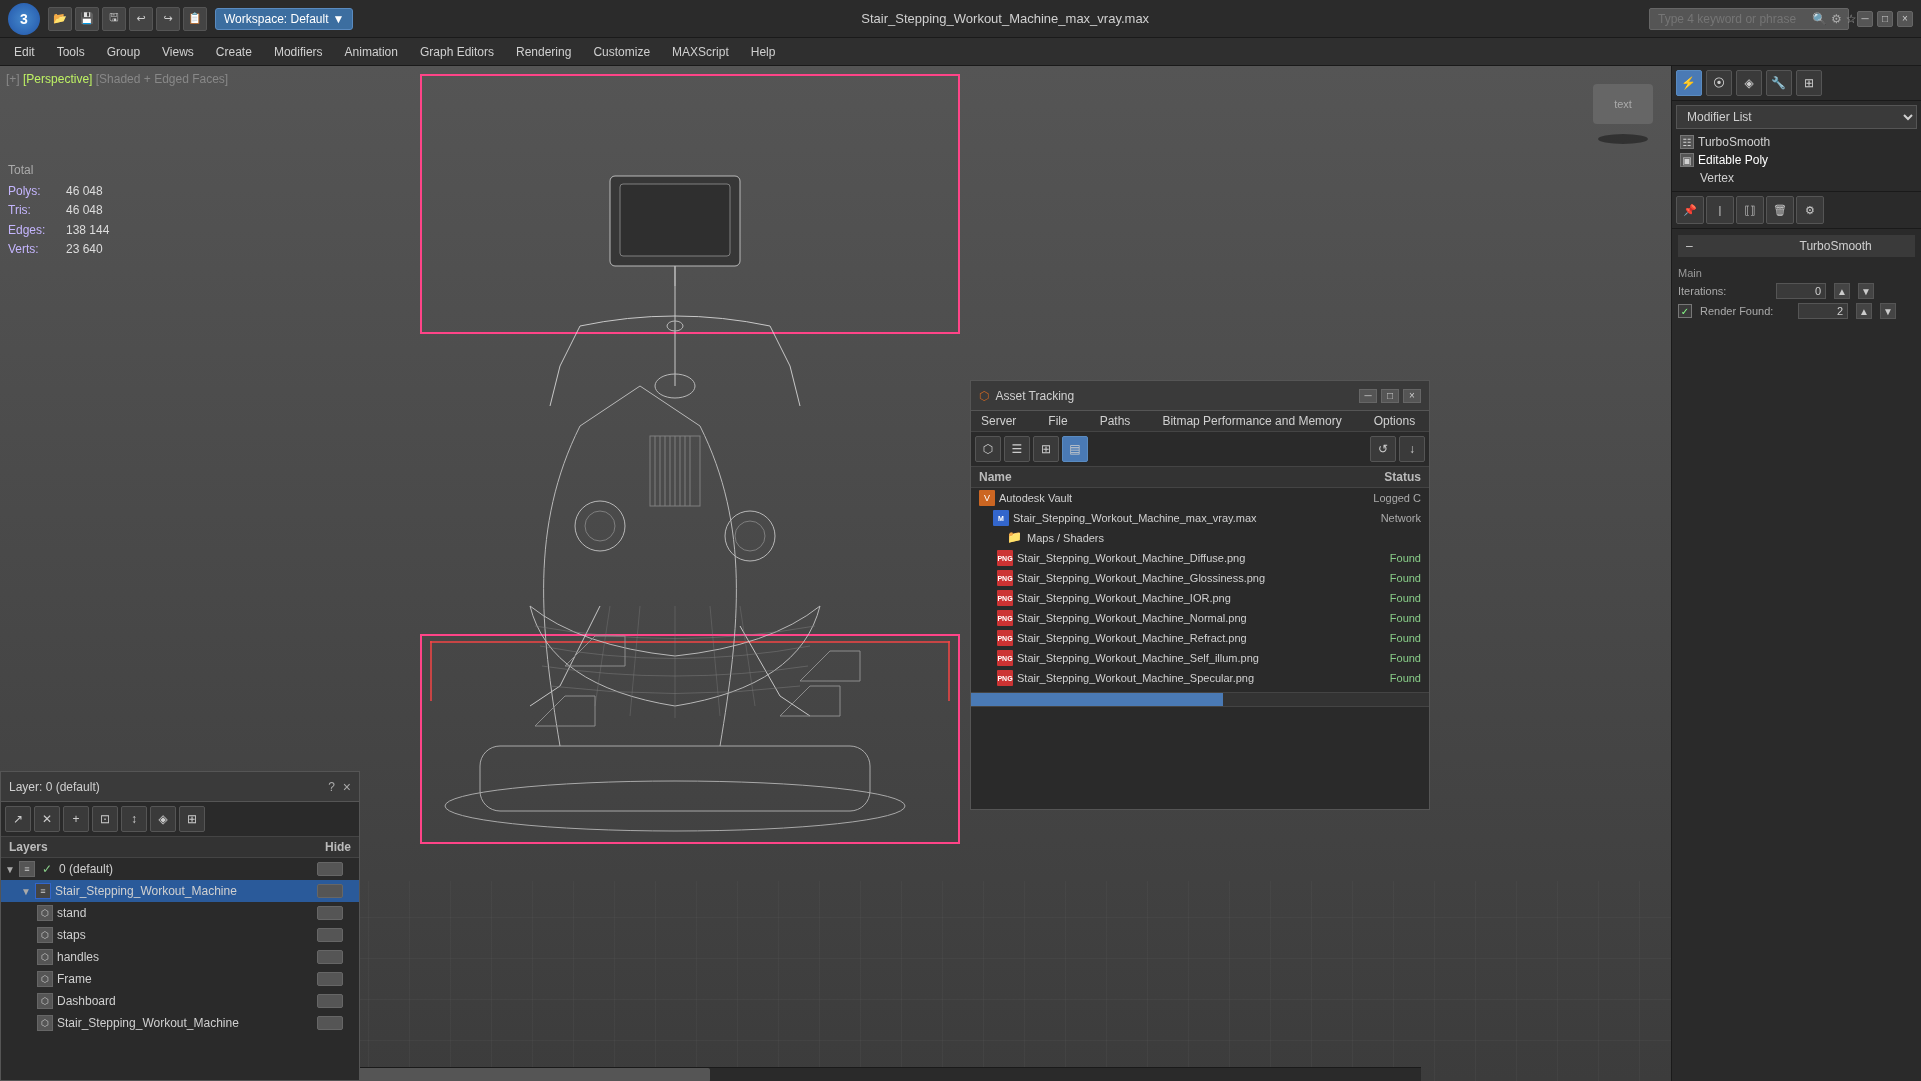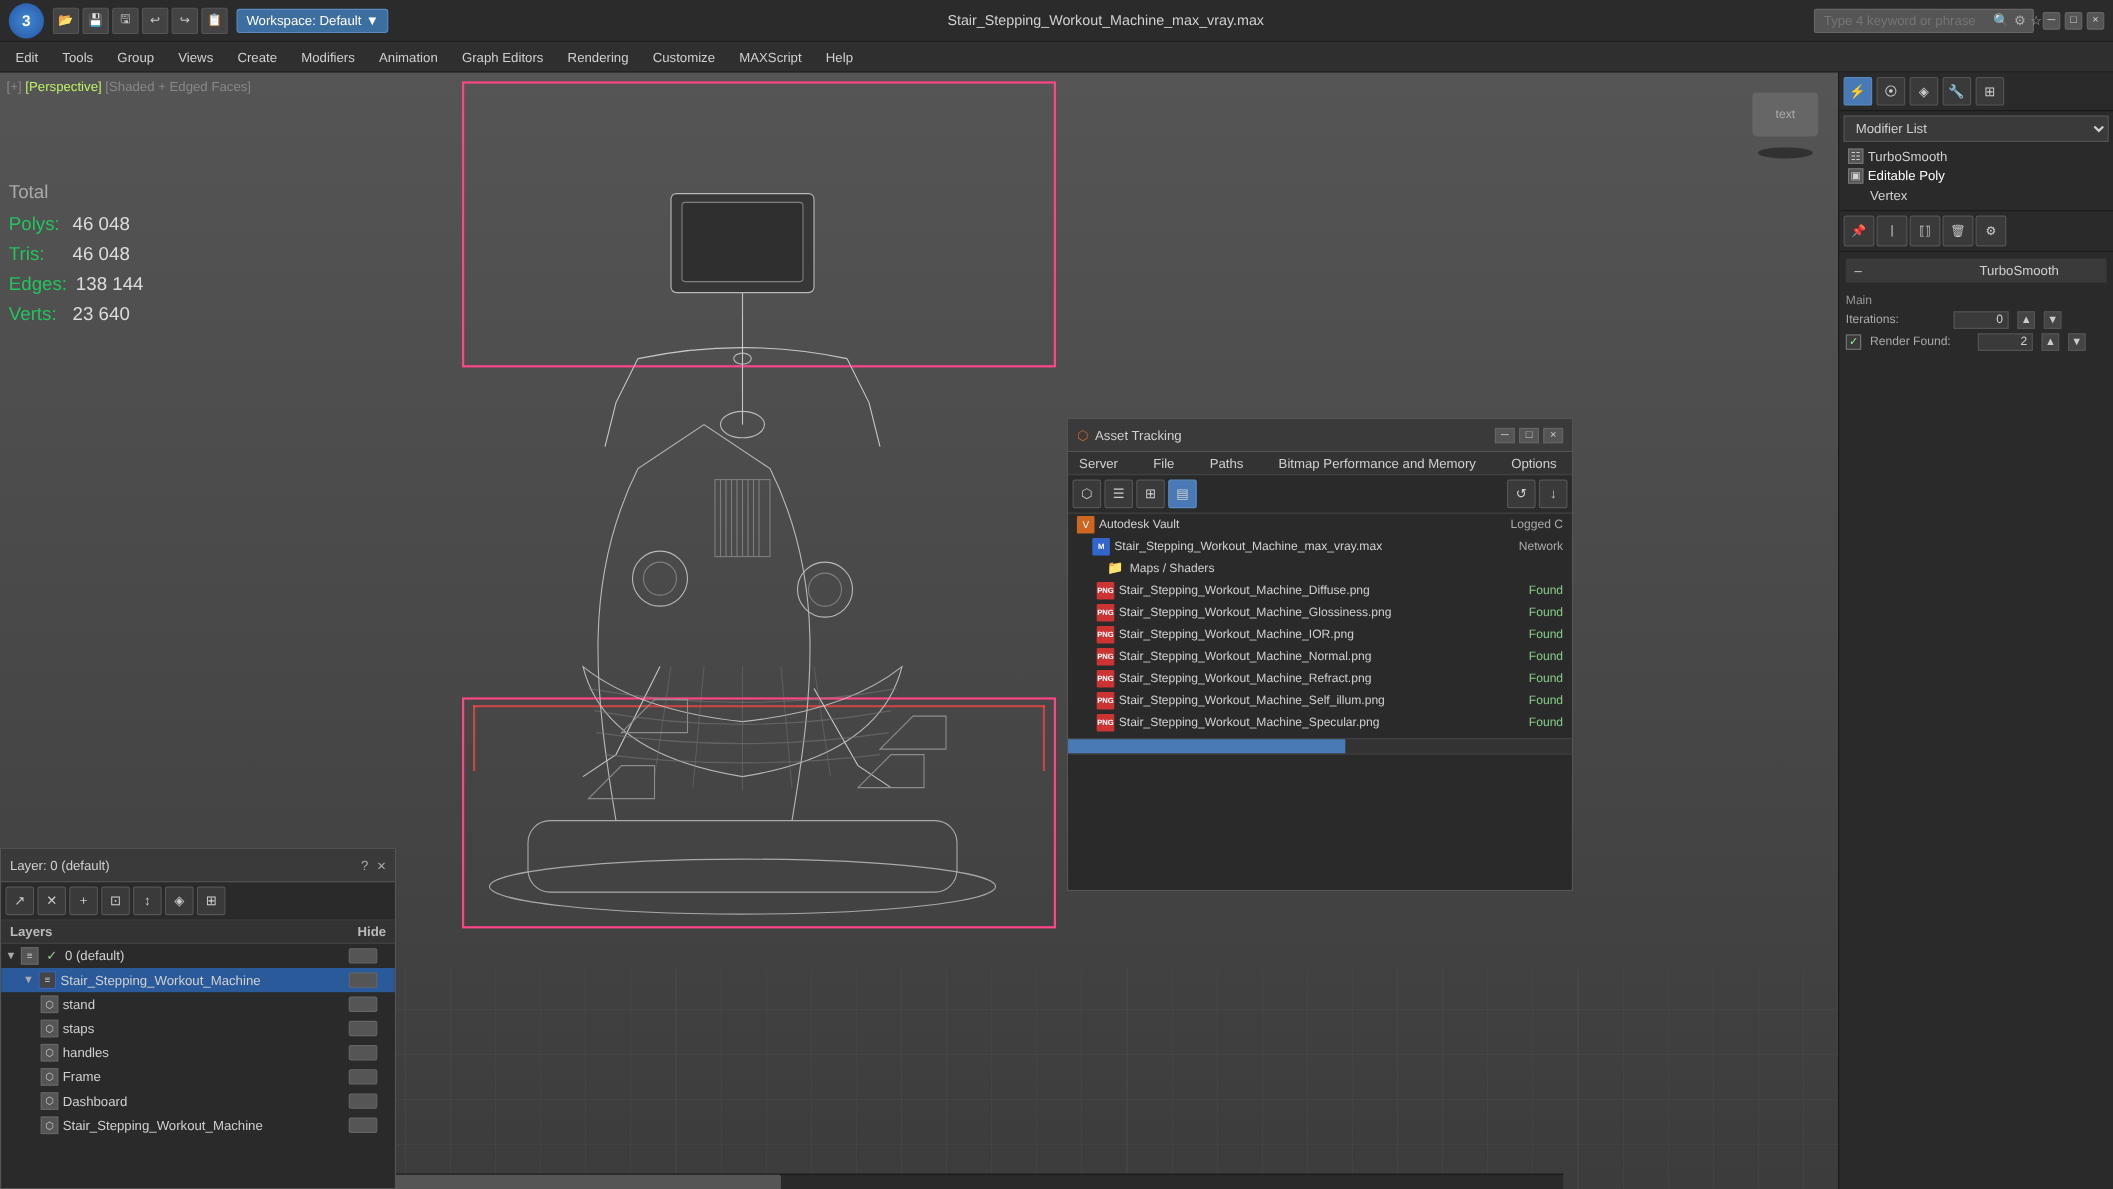--- a/index.html
+++ b/index.html
@@ -21,23 +21,23 @@
     #menu-bar { display: flex; align-items: center; background: #2f2f2f; height: 28px; padding: 0 4px; border-bottom: 1px solid #1a1a1a; gap: 2px; }
     .menu-item { padding: 4px 10px; cursor: pointer; border-radius: 2px; font-size: 12px; color: #d0d0d0; }
 
     
     #viewport { position: absolute; top: 66px; left: 0; right: 250px; bottom: 0; background: #444; overflow: hidden; }
 
     
     #viewport-canvas { position: absolute; top: 0; left: 0; right: 0; bottom: 0; background: linear-gradient(180deg, #555 0%, #3c3c3c 100%); }
 
     
-    #stats { position: absolute; top: 8px; left: 8px; font-size: 17px; color: #ccc; z-index: 5; line-height: 1.6; }
+    #stats { position: absolute; top: 8px; left: 8px; font-size: 12px; color: #ccc; z-index: 5; line-height: 1.6; }
     .stat-row { display: flex; gap: 8px; }
-    .stat-label { color: #22c55e; min-width: 50px; }
+    .stat-label { color: #c4b5fd; min-width: 50px; }
     .stat-value { color: #ddd; }
 
     
     #grid-overlay { position: absolute; bottom: 0; left: 0; right: 0; height: 200px; background: repeating-linear-gradient(90deg, transparent, transparent 40px, rgba(100,100,100,0.15) 40px, rgba(100,100,100,0.15) 41px), repeating-linear-gradient(0deg, transparent, transparent 40px, rgba(100,100,100,0.15) 40px, rgba(100,100,100,0.15) 41px); }
 
     
     #right-panel { position: absolute; top: 66px; right: 0; width: 250px; bottom: 0; background: #2a2a2a; border-left: 1px solid #1a1a1a; display: flex; flex-direction: column; }
     #panel-header { display: flex; gap: 4px; padding: 4px; background: #2a2a2a; border-bottom: 1px solid #1a1a1a; }
     .panel-icon-btn { width: 26px; height: 26px; background: #3a3a3a; border: 1px solid #555; border-radius: 2px; display: flex; align-items: center; justify-content: center; cursor: pointer; font-size: 12px; color: #ccc; }
     .panel-icon-btn.active { background: #4a7ab5; border-color: #5a8bc0; }
@@ -462,20 +462,24 @@
   </div>
   <div id="asset-toolbar">
     <div class="asset-tool-btn">⬡</div>
     <div class="asset-tool-btn">☰</div>
     <div class="asset-tool-btn">⊞</div>
     <div class="asset-tool-btn active">▤</div>
     <div style="flex:1;"></div>
     <div class="asset-tool-btn">↺</div>
     <div class="asset-tool-btn">↓</div>
   </div>
+  <div id="asset-table-header">
+    <span class="asset-col-name">Name</span>
+    <span class="asset-col-status">Status</span>
+  </div>
   <div id="asset-list">
 
     <div class="asset-item asset-indent0">
       <div class="vault-icon asset-icon">V</div>
       <span class="asset-name">Autodesk Vault</span>
       <span class="asset-status logged">Logged C</span>
     </div>
 
     <div class="asset-item asset-indent1">
       <div class="max-icon asset-icon">M</div>

